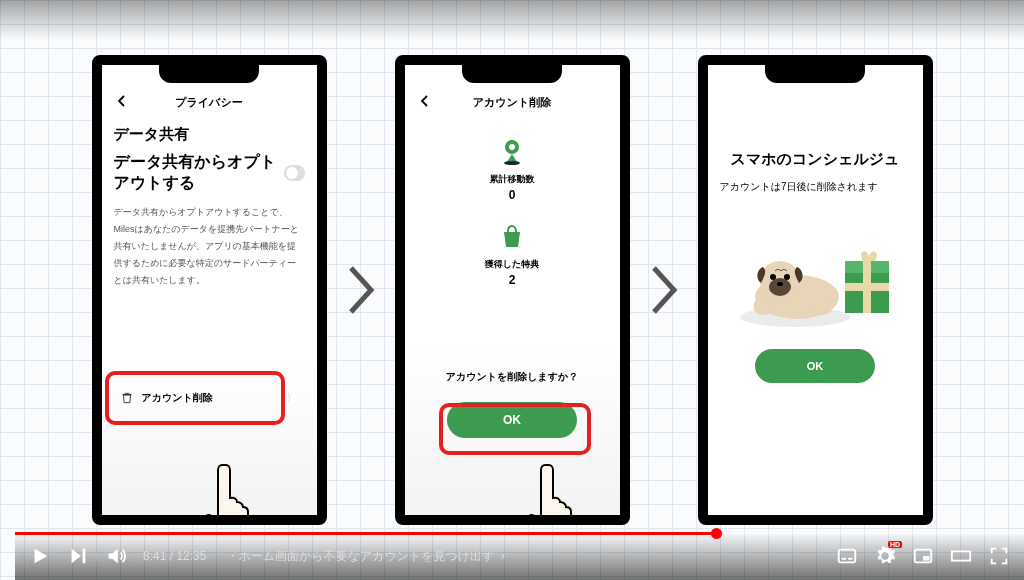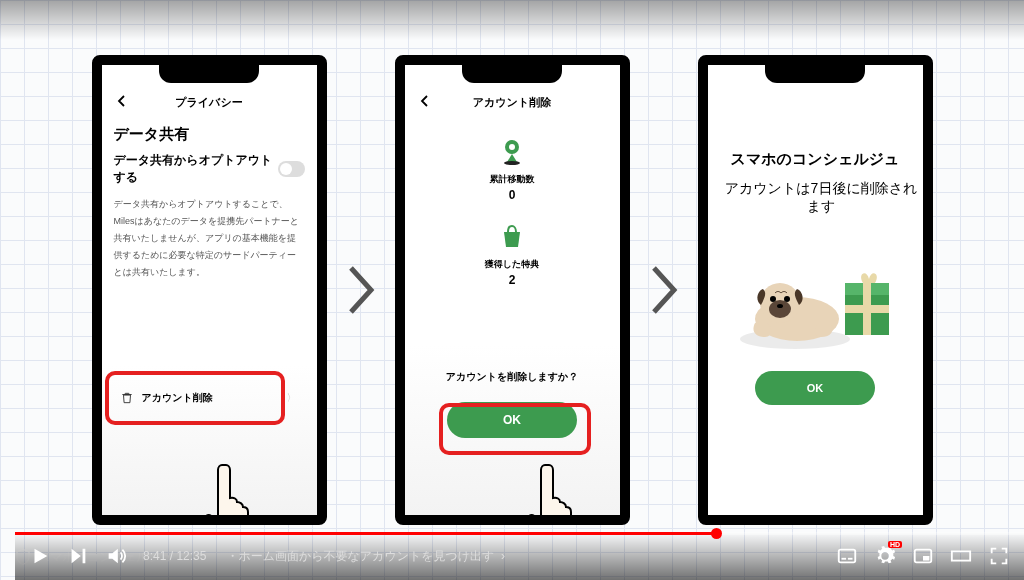--- a/index.html
+++ b/index.html
@@ -57,21 +57,21 @@
 .back {
   position: absolute; left: 10px; top: 4px; width: 20px; height: 20px;
   display: flex; align-items: center; justify-content: center; cursor: pointer;
 }
 .back svg { width: 12px; height: 12px; }
 .header-title { font-size: 11px; font-weight: 700; }
 
 
 .p1-section-label { font-size: 15px; font-weight: 700; padding: 8px 12px 4px; }
 .p1-optout-row { display: flex; align-items: center; justify-content: space-between; padding: 4px 12px; }
-.p1-optout-label { font-size: 12px; font-weight: 700; }
+.p1-optout-label { font-size: 16px; font-weight: 700; }
 .toggle { width: 30px; height: 16px; background: #ddd; border-radius: 8px; position: relative; }
 .toggle::after { content: ""; position: absolute; left: 2px; top: 2px; width: 12px; height: 12px; background: #fff; border-radius: 50%; }
 .p1-desc { font-size: 9px; color: #555; line-height: 1.9; padding: 6px 12px; }
 .p1-details { font-size: 9px; color: #2e9b4f; font-weight: 700; padding: 0 12px 8px; cursor: pointer; }
 .p1-bottom {
   position: absolute; bottom: 0; left: 0; right: 0; height: 150px;
   background: linear-gradient(#fff, #f3f3f3);
 }
 .p1-delete-row {
   position: absolute; top: 12px; left: 8px; right: 8px; height: 42px;
@@ -94,21 +94,21 @@
 .p2-confirm { font-size: 10px; font-weight: 700; padding-top: 25px; }
 .ok-btn {
   display: inline-flex; align-items: center; justify-content: center;
   width: 130px; height: 36px; background: #3d9b4f; color: #fff;
   border-radius: 18px; font-size: 12px; font-weight: 700; margin-top: 18px; cursor: pointer;
 }
 .p2-hl { position: absolute; left: 34px; top: 58px; width: 152px; height: 52px; border: 4px solid #e52020; border-radius: 10px; pointer-events: none; }
 
 
 .p3-title { font-size: 15px; font-weight: 700; text-align: center; padding: 58px 22px 8px; line-height: 1.8; }
-.p3-sub { font-size: 14px; text-align: center; padding-left: 12px; }
+.p3-sub { font-size: 10px; text-align: left; padding-left: 12px; }
 .p3-illust { width: 180px; height: 120px; margin: 25px auto 0; position: relative; }
 .p3-ok { display: flex; align-items: center; justify-content: center; width: 120px; height: 34px; background: #3d9b4f; color: #fff; border-radius: 17px; font-size: 11px; font-weight: 700; margin: 10px auto 0; cursor: pointer; }
 
 .chevron-big { width: 28px; height: 48px; fill: #555; flex-shrink: 0; }
 
 
 .hand { position: absolute; width: 55px; height: 90px; pointer-events: none; z-index: 6; }
 .hand svg { width: 100%; height: 100%; }
 .hand.h1 { bottom: -32px; left: 100px; }
 .hand.h2 { bottom: -32px; left: 120px; }

